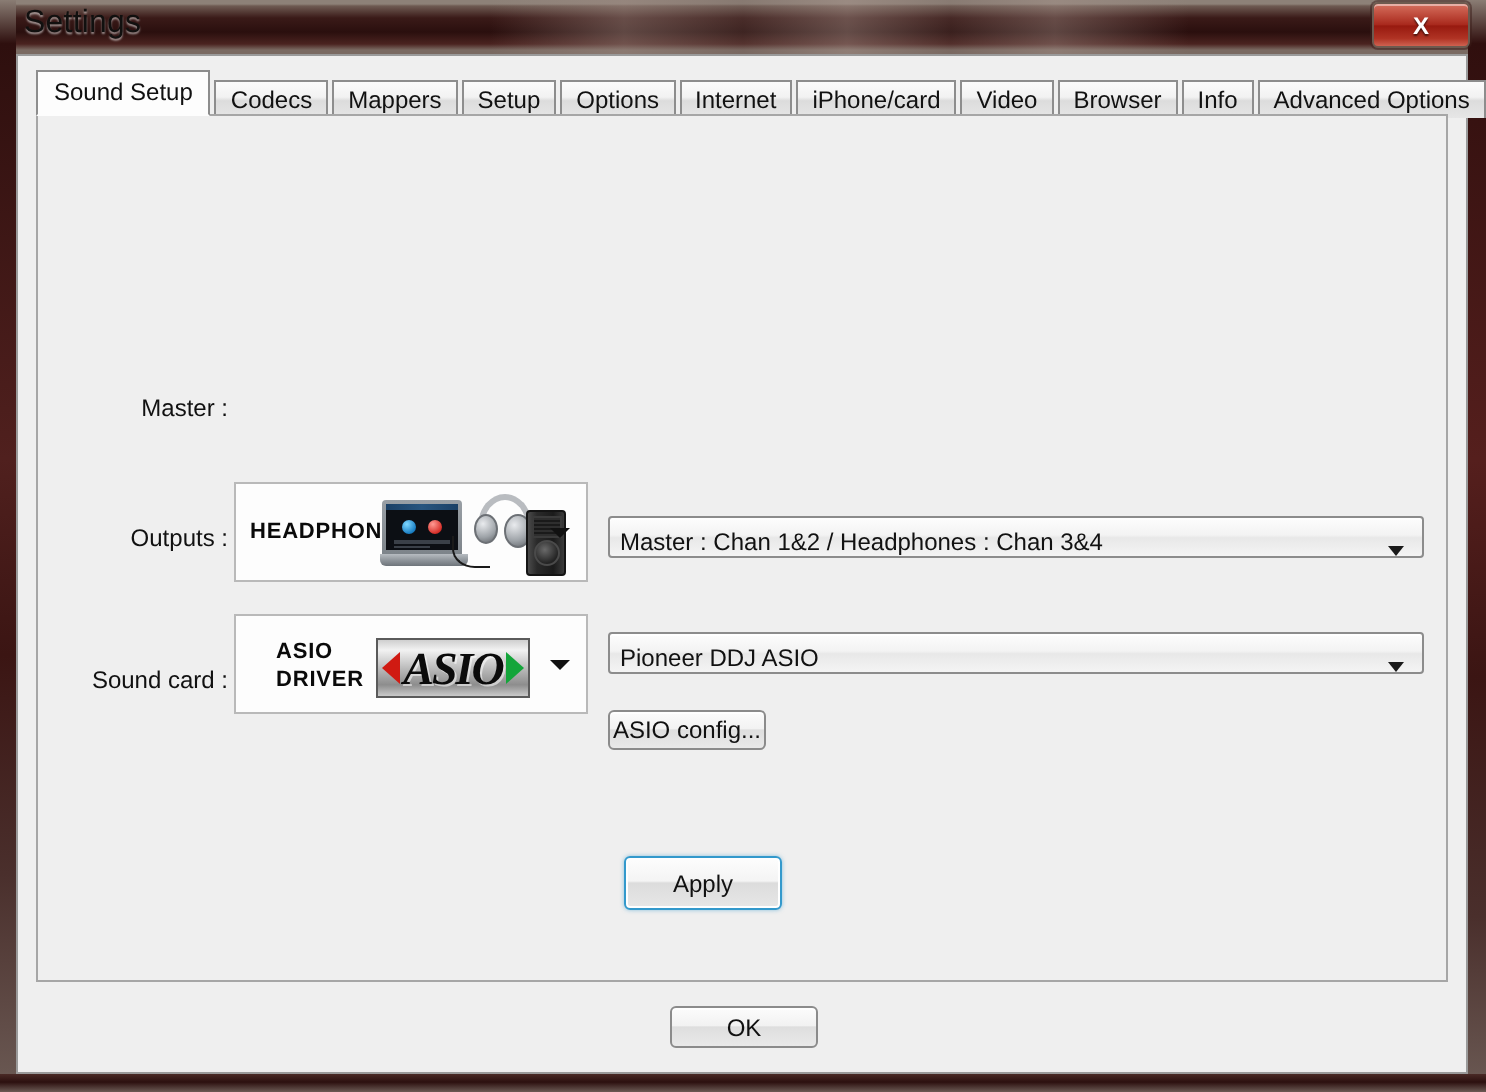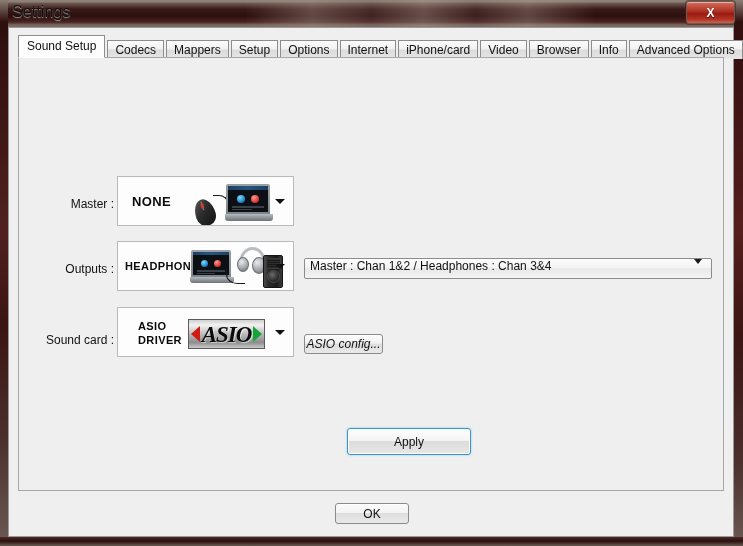--- a/index.html
+++ b/index.html
@@ -331,21 +331,21 @@
   .dropdown {
     position: absolute;
     box-sizing: border-box;
     background: linear-gradient(to bottom, #fdfdfd 0%, #f3f3f3 45%, #e8e8e8 52%, #f4f4f4 100%);
     border: 1px solid #8c8c8c;
     border-radius: 2px;
     font-size: 12px;
     color: #111;
     font-family: "Liberation Sans", sans-serif;
     display: flex;
-    align-items: flex-start;
+    align-items: flex-end;
     box-shadow: inset 0 1px 0 #ffffff;
   }
   .dropdown .txt {
     padding-left: 5px;
     flex: 1 1 auto;
     white-space: nowrap;
     overflow: hidden;
   }
   .dropdown .dd-arrow {
     width: 0; height: 0;
@@ -437,44 +437,20 @@
       <div class="tab">Video</div>
       <div class="tab">Browser</div>
       <div class="tab">Info</div>
       <div class="tab">Advanced Options</div>
     </div>
 
     <div id="tabpanel">
 
       <div class="row-label" style="left:20px; top:139px; width:75px;">Master :</div>
 
-      <div class="img-combo" style="left:98px; top:118px; width:177px; height:50px;">
-        <div class="combo-word" style="left:14px; top:17px; font-size:13px;">NONE</div>
-
-        <div class="mouse-body" style="left:77px; top:22px; width:20px; height:27px;">
-          <div class="mouse-split" style="left:9px; top:2px; height:9px;"></div>
-          <div class="mouse-wheel" style="left:8px; top:4px; width:3px; height:5px;"></div>
-        </div>
-        <div class="mouse-cable" style="left:95px; top:18px; width:14px; height:12px;"></div>
-
-        <div class="laptop" style="left:107px; top:7px; width:48px; height:40px;">
-          <div class="screen-outer" style="width:44px; height:30px; left:1px;">
-            <div class="screen">
-              <div class="topbar"></div>
-              <div class="jog blue" style="left:9px; top:9px; width:8px; height:8px;"></div>
-              <div class="jog red" style="left:23px; top:9px; width:8px; height:8px;"></div>
-              <div class="stripe" style="left:4px; top:20px; width:32px; height:2px;"></div>
-              <div class="stripe" style="left:4px; top:23px; width:20px; height:1px;"></div>
-            </div>
-          </div>
-          <div class="base" style="left:0px; top:30px; width:48px; height:7px;"></div>
-        </div>
-
-        <div class="arrow"></div>
-      </div>
 
       <div class="row-label" style="left:20px; top:204px; width:75px;">Outputs :</div>
 
       <div class="img-combo" style="left:98px; top:183px; width:177px; height:50px;">
         <div class="combo-word" style="left:7px; top:18px; font-size:11px;">HEADPHONES</div>
 
         <div class="laptop" style="left:72px; top:8px; width:44px; height:38px;">
           <div class="screen-outer" style="width:40px; height:27px; left:1px;">
             <div class="screen">
               <div class="topbar"></div>
@@ -515,27 +491,31 @@
 
         <div class="asio-logo" style="left:70px; top:11px; width:75px; height:28px;">
           <span class="asio-tri-l"></span>
           <span class="asio-text">ASIO</span>
           <span class="asio-tri-r"></span>
         </div>
 
         <div class="arrow"></div>
       </div>
 
-
-      <div class="winbtn" style="left:285px; top:276px; width:79px; height:20px;font-style:italic;">
+      <div class="dropdown" style="left:285px; top:258px; width:408px; height:21px;">
+        <span class="txt">Pioneer DDJ ASIO</span>
+        <span class="dd-arrow"></span>
+      </div>
+
+      <div class="winbtn" style="left:285px; top:297px; width:79px; height:20px;">
         <span>ASIO config...</span>
       </div>
 
 
-      <div class="winbtn" id="apply-button" style="left:328px; top:370px; width:124px; height:27px;">
+      <div class="winbtn" id="apply-button" style="left:293px; top:370px; width:79px; height:27px;">
         <span>Apply</span>
       </div>
 
     </div>
 
     <div class="winbtn" style="left:326px; top:475px; width:74px; height:21px;">
       <span>OK</span>
     </div>
 
   </div>

